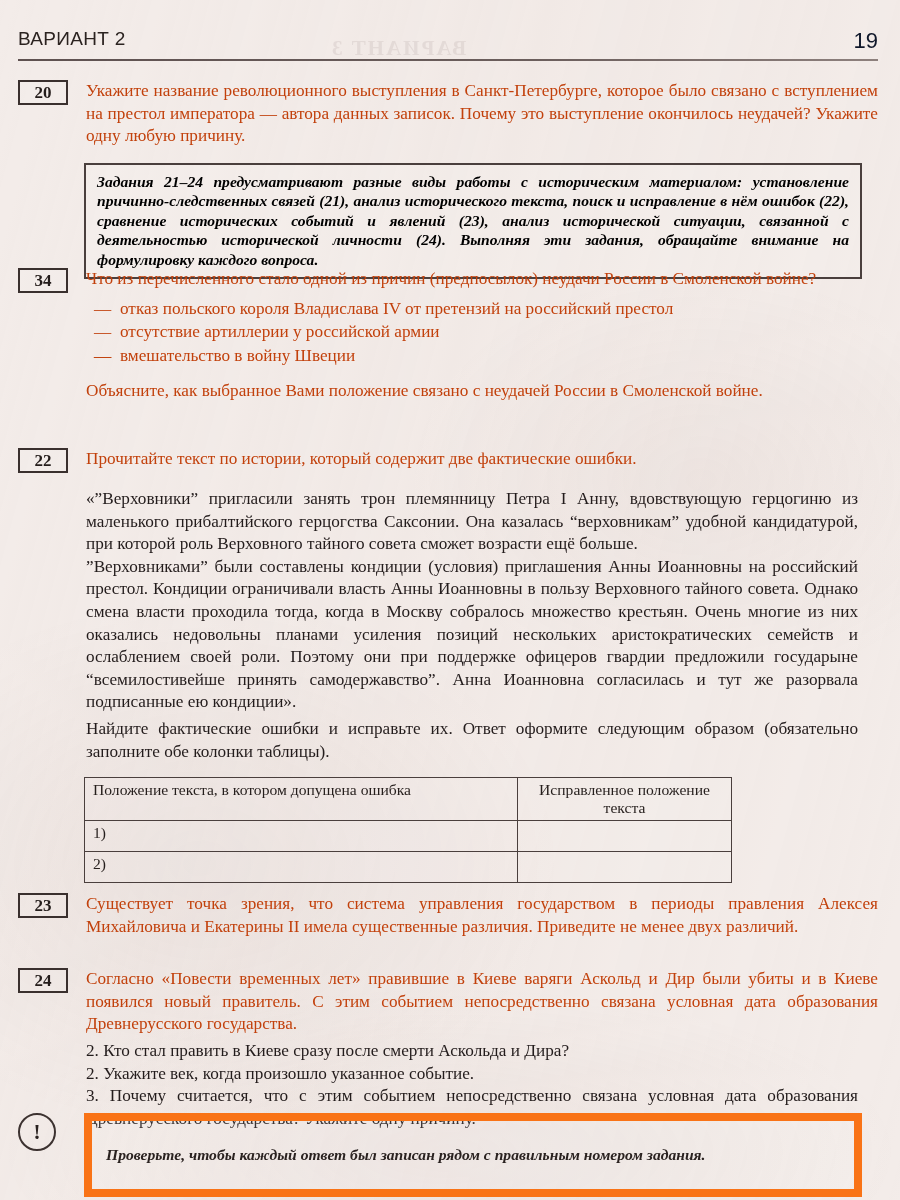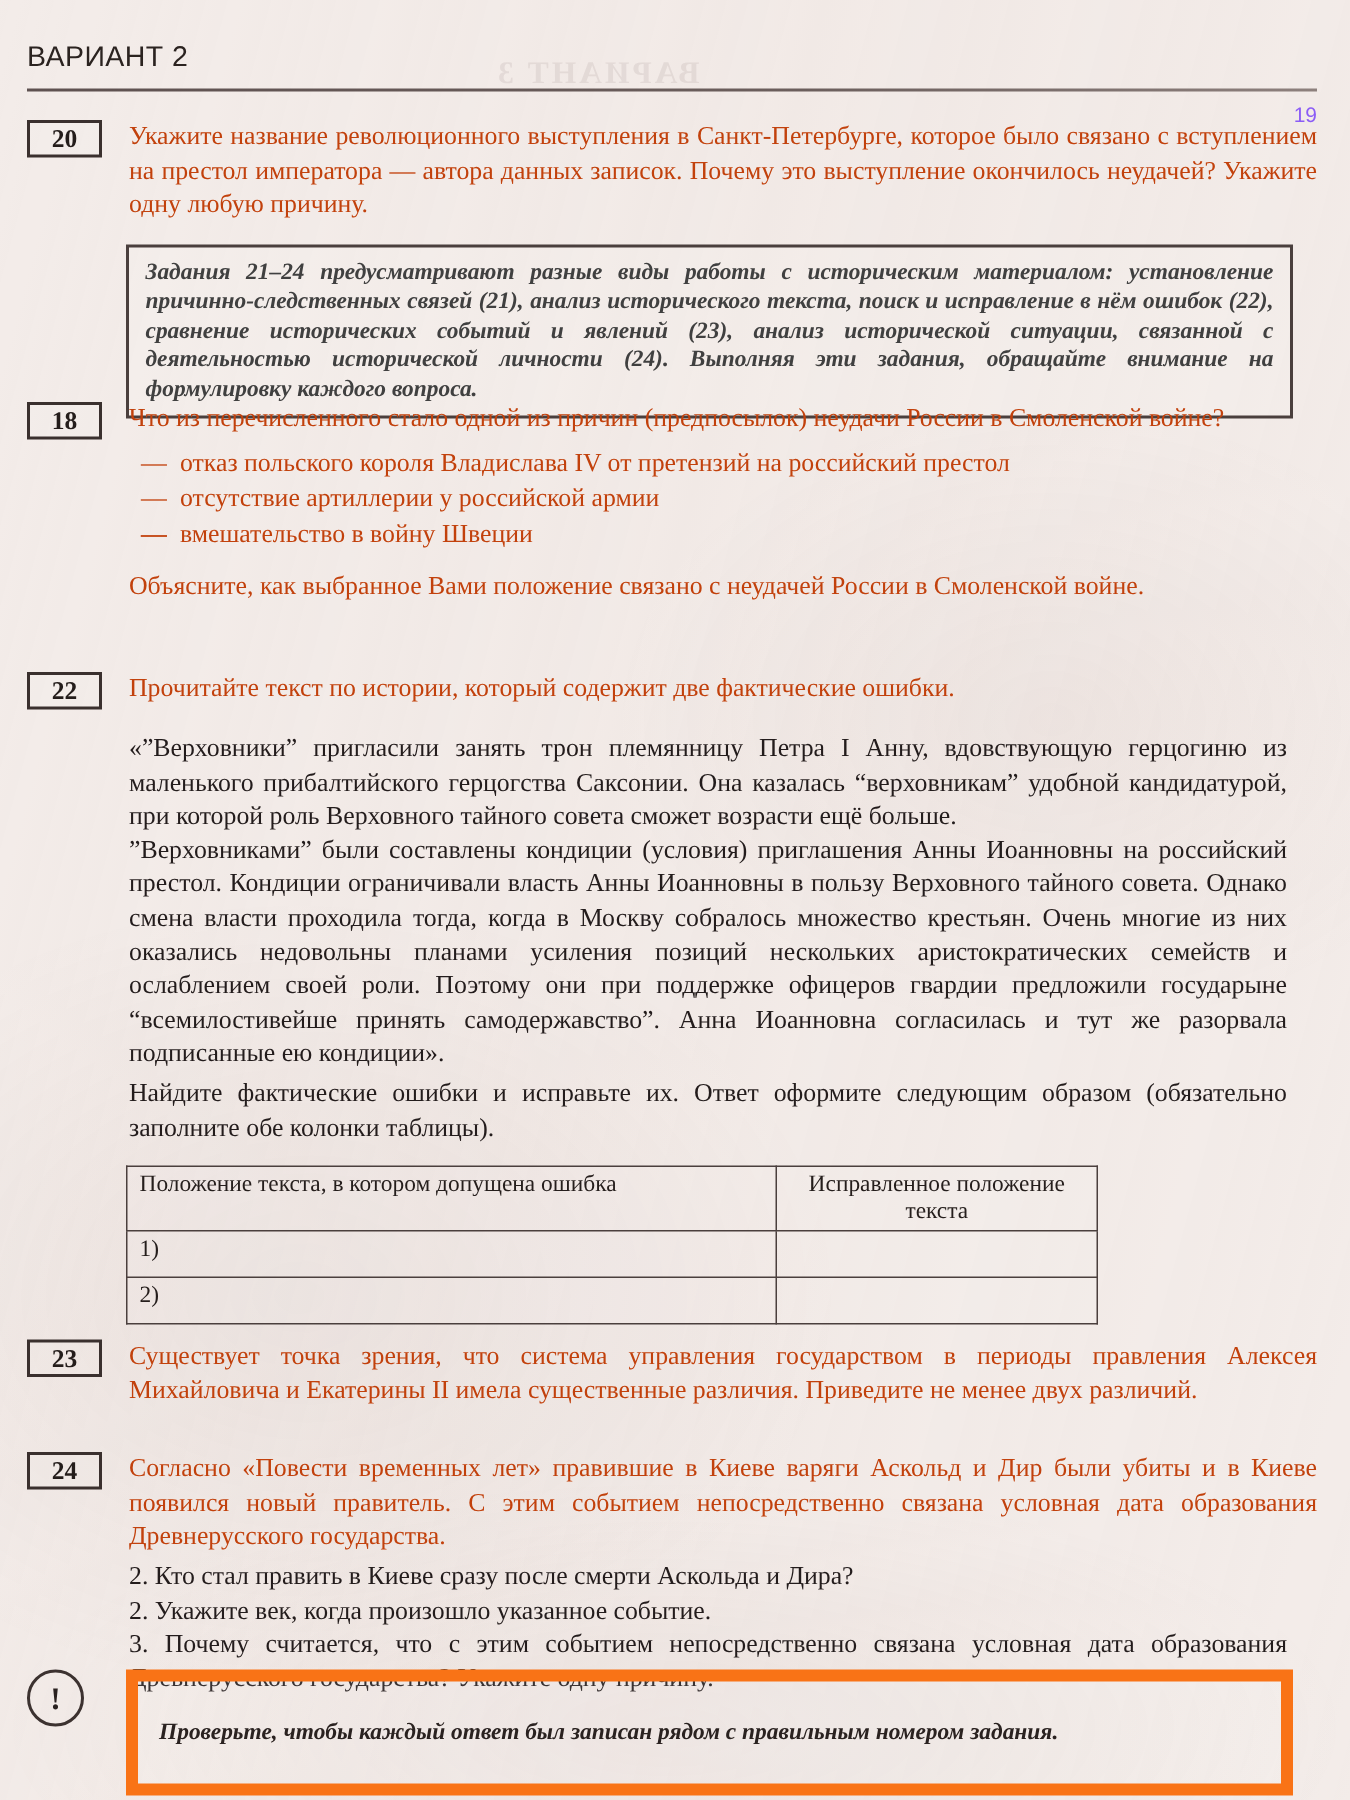--- a/index.html
+++ b/index.html
@@ -60,23 +60,22 @@
     font-family: "Liberation Sans", sans-serif;
     font-size: 19px;
     letter-spacing: .3px;
     color: #2b2320;
   }
   .header-page {
     position: absolute;
     right: 0;
     top: 0;
     font-family: "Liberation Sans", sans-serif;
-    font-size: 14px;
-    color: #8b5cf6;
-    margin-top: 40px;
+    font-size: 22px;
+    color: #0f172a;
   }
   .header-rule {
     position: absolute;
     left: 0;
     right: 0;
     top: 31px;
     height: 2px;
     background: linear-gradient(90deg, #5e5150, #6b5e5c 60%, #8d807d);
   }
 
@@ -132,21 +131,21 @@
   .note-box {
     position: absolute;
     border: 2px solid #4a3f3d;
     box-sizing: border-box;
     padding: 7px 11px 8px 11px;
     font-style: italic;
     font-weight: bold;
     font-size: 15.6px;
     line-height: 19.4px;
     text-align: justify;
-    color: #404040;
+    color: #000000;
     background: rgba(255,255,255,0.10);
   }
   .note-box.narrow-just p { margin: 0; text-align: justify; }
 
   
   .answer-table {
     position: absolute;
     border-collapse: collapse;
     table-layout: fixed;
     background: rgba(255,255,255,0.07);
@@ -210,21 +209,21 @@
     <div class="task-body">
       <p>Укажите название революционного выступления в Санкт-Петербурге, которое было связано с вступлением на престол императора — автора данных записок. Почему это выступление окончилось неудачей? Укажите одну любую причину.</p>
     </div>
   </div>
 
   <div class="note-box narrow-just" style="left:84px; top:163px; width:778px;">
     <p>Задания 21–24 предусматривают разные виды работы с историческим материалом: установление причинно-следственных связей (21), анализ исторического текста, поиск и исправление в нём ошибок (22), сравнение исторических событий и явлений (23), анализ исторической ситуации, связанной с деятельностью исторической личности (24). Выполняя эти задания, обращайте внимание на формулировку каждого вопроса.</p>
   </div>
 
   <div class="task" style="top:268px;">
-    <div class="task-num">18</div>
+    <div class="task-num">34</div>
     <div class="task-body">
       <p>Что из перечисленного стало одной из причин (предпосылок) неудачи России в Смоленской войне?</p>
       <ul class="dash-list">
         <li>
           <span class="dash">—</span>
           <span>отказ польского короля Владислава IV от претензий на российский престол</span>
         </li>
         <li>
           <span class="dash">—</span>
           <span>отсутствие артиллерии у российской армии</span>

